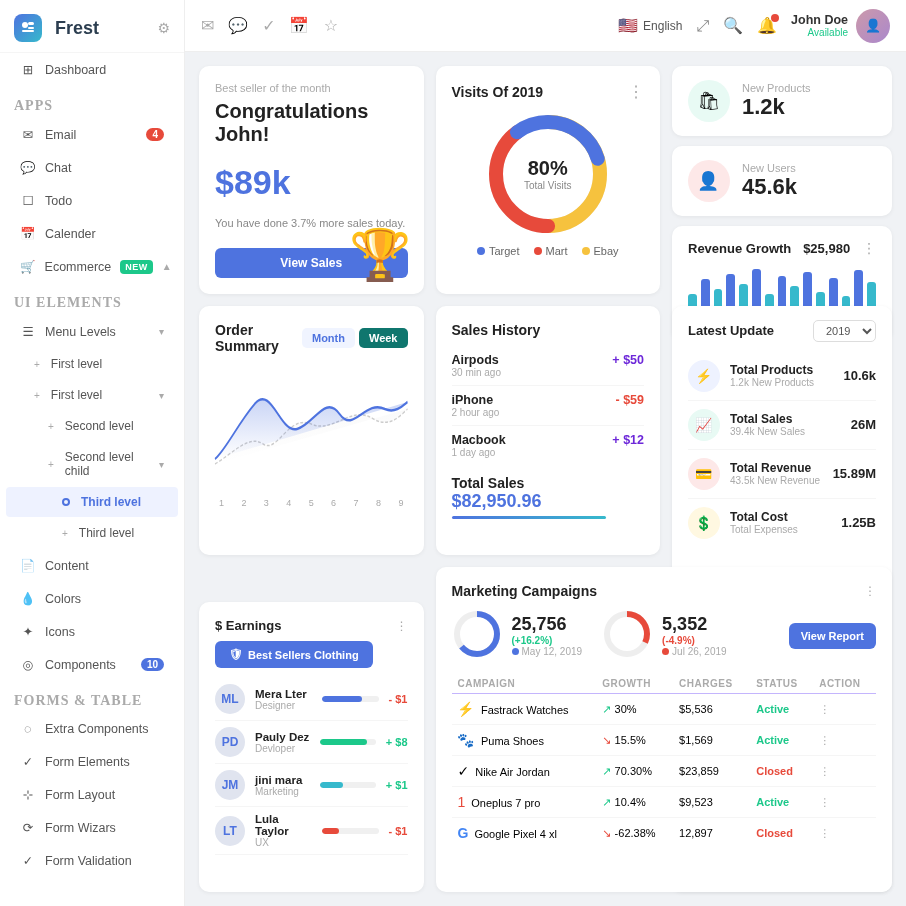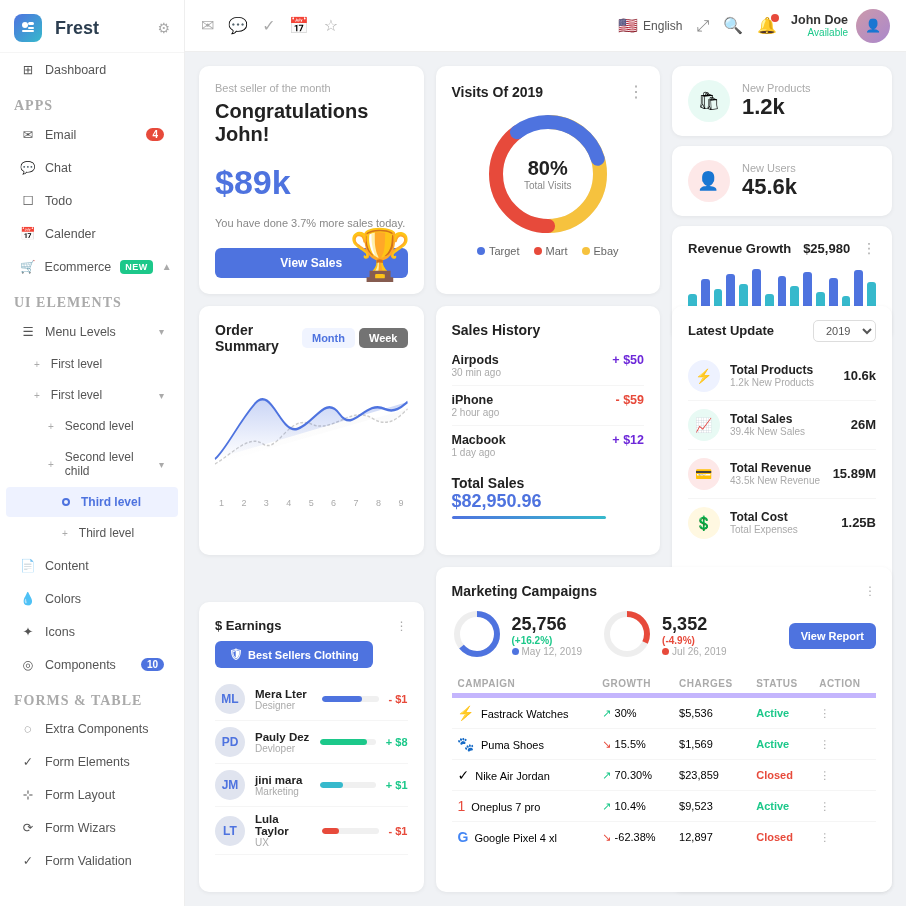--- a/index.html
+++ b/index.html
@@ -92,21 +92,21 @@
     .bar-teal { background: #36b9cc; }
     .bar-blue { background: #4e73df; }
     .chart-axis { display: flex; justify-content: space-between; font-size: 9px; color: #aaa; margin-top: 2px; padding: 0 2px; }
 
     
     .order-card { grid-column: 1; grid-row: 2; }
     .order-header { display: flex; align-items: center; justify-content: space-between; margin-bottom: 10px; }
     .tab-group { display: flex; gap: 4px; }
     .tab-btn { padding: 4px 10px; border-radius: 5px; border: none; font-size: 11px; font-weight: 600; cursor: pointer; }
     .tab-inactive { background: #f0f4ff; color: #4e73df; }
-    .tab-active { background: #737373; color: #fff; }
+    .tab-active { background: #0f766e; color: #fff; }
     .line-chart-wrap { position: relative; height: 130px; }
     .chart-x-labels { display: flex; justify-content: space-between; font-size: 9px; color: #aaa; margin-top: 4px; padding: 0 4px; }
 
     
     .sales-card { grid-column: 2; grid-row: 2; }
     .sales-item { display: flex; align-items: flex-start; justify-content: space-between; padding: 7px 0; border-bottom: 1px solid #f5f5f5; }
     .sales-item:last-child { border-bottom: none; }
     .sales-name { font-size: 12.5px; font-weight: 600; color: #222; }
     .sales-time { font-size: 10px; color: #aaa; }
     .sales-amount { font-size: 12.5px; font-weight: 700; }
@@ -157,21 +157,21 @@
     .mkt-stat-info { }
     .mkt-num { font-size: 18px; font-weight: 800; color: #222; }
     .mkt-chg { font-size: 10px; font-weight: 600; }
     .mkt-chg.pos { color: #1cc88a; }
     .mkt-chg.neg { color: #e74a3b; }
     .mkt-date { font-size: 10px; color: #aaa; display: flex; align-items: center; gap: 3px; }
     .mkt-dot { width: 7px; height: 7px; border-radius: 50%; }
     .view-report-btn { background: #4e73df; color: #fff; border: none; border-radius: 6px; padding: 7px 12px; font-size: 11px; font-weight: 600; cursor: pointer; white-space: nowrap; }
 
     table.mkt-table { width: 100%; border-collapse: collapse; font-size: 11px; }
-    table.mkt-table th { text-align: left; color: #aaa; font-size: 10px; font-weight: 700; letter-spacing: 0.5px; padding: 4px 6px; text-transform: uppercase; border-bottom: 5px solid #c4b5fd; }
+    table.mkt-table th { text-align: left; color: #aaa; font-size: 10px; font-weight: 700; letter-spacing: 0.5px; padding: 4px 6px; text-transform: uppercase; border-bottom: 1px solid #c4b5fd; }
     table.mkt-table td { padding: 7px 6px; border-bottom: 1px solid #f5f5f5; vertical-align: middle; }
     table.mkt-table tr:last-child td { border-bottom: none; }
     .status-active { color: #1cc88a; font-weight: 600; }
     .status-closed { color: #e74a3b; font-weight: 600; }
     .mkt-more { color: #aaa; cursor: pointer; }
 
     
     svg { overflow: visible; }
   </style>
 </head>

